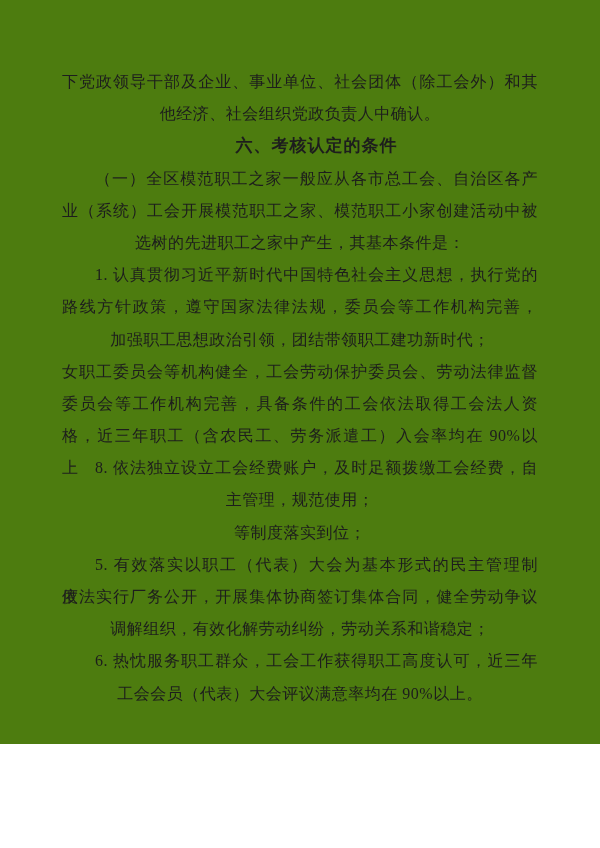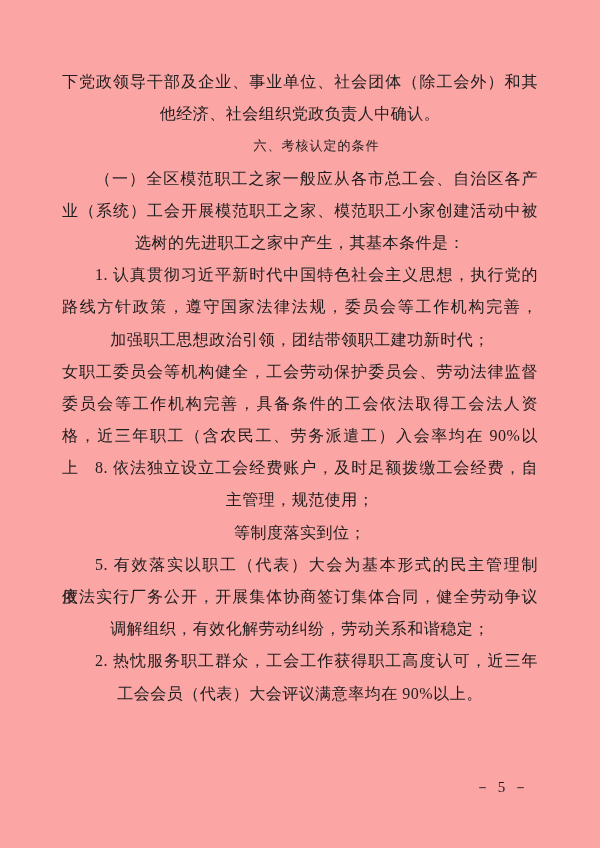--- a/index.html
+++ b/index.html
@@ -3,22 +3,22 @@
 <meta charset="utf-8">
 <style>
   html, body {
     margin: 0;
     padding: 0;
     background: #ffffff;
   }
   .page {
     position: relative;
     width: 600px;
-    height: 848px;
-    background: #fca5a5;
+    height: 744px;
+    background: #4d7c0f;
     overflow: hidden;
     font-family: "Liberation Serif", "DejaVu Serif", serif;
     color: #1d1d1d;
   }
   .body-text {
     position: absolute;
     left: 62px;
     top: 66px;
     width: 476px;
   }
@@ -33,22 +33,22 @@
   .line.fill {
     white-space: normal;
     text-align: justify;
     text-align-last: justify;
   }
   .line.indent {
     text-indent: 33px;
   }
   .line.heading {
     font-family: "Liberation Sans", "DejaVu Sans", sans-serif;
-    font-weight: 400;
-    font-size: 13px;
+    font-weight: 700;
+    font-size: 17px;
     letter-spacing: 1px;
   }
   .footer-page-number {
     position: absolute;
     top: 778px;
     right: 70px;
     font-size: 15px;
     letter-spacing: 2px;
     color: #1d1d1d;
   }
@@ -69,17 +69,17 @@
     <div class="line">加强职工思想政治引领，团结带领职工建功新时代；</div>
     <div class="line fill">女职工委员会等机构健全，工会劳动保护委员会、劳动法律监督</div>
     <div class="line fill">委员会等工作机构完善，具备条件的工会依法取得工会法人资</div>
     <div class="line fill">格，近三年职工（含农民工、劳务派遣工）入会率均在 90%以上；</div>
     <div class="line fill indent">8. 依法独立设立工会经费账户，及时足额拨缴工会经费，自</div>
     <div class="line">主管理，规范使用；</div>
     <div class="line">等制度落实到位；</div>
     <div class="line fill indent">5. 有效落实以职工（代表）大会为基本形式的民主管理制度，</div>
     <div class="line fill">依法实行厂务公开，开展集体协商签订集体合同，健全劳动争议</div>
     <div class="line">调解组织，有效化解劳动纠纷，劳动关系和谐稳定；</div>
-    <div class="line fill indent">2. 热忱服务职工群众，工会工作获得职工高度认可，近三年</div>
+    <div class="line fill indent">6. 热忱服务职工群众，工会工作获得职工高度认可，近三年</div>
     <div class="line">工会会员（代表）大会评议满意率均在 90%以上。</div>
   </div>
   <div class="footer-page-number">－ 5 －</div>
 </div>
 
 </body></html>

